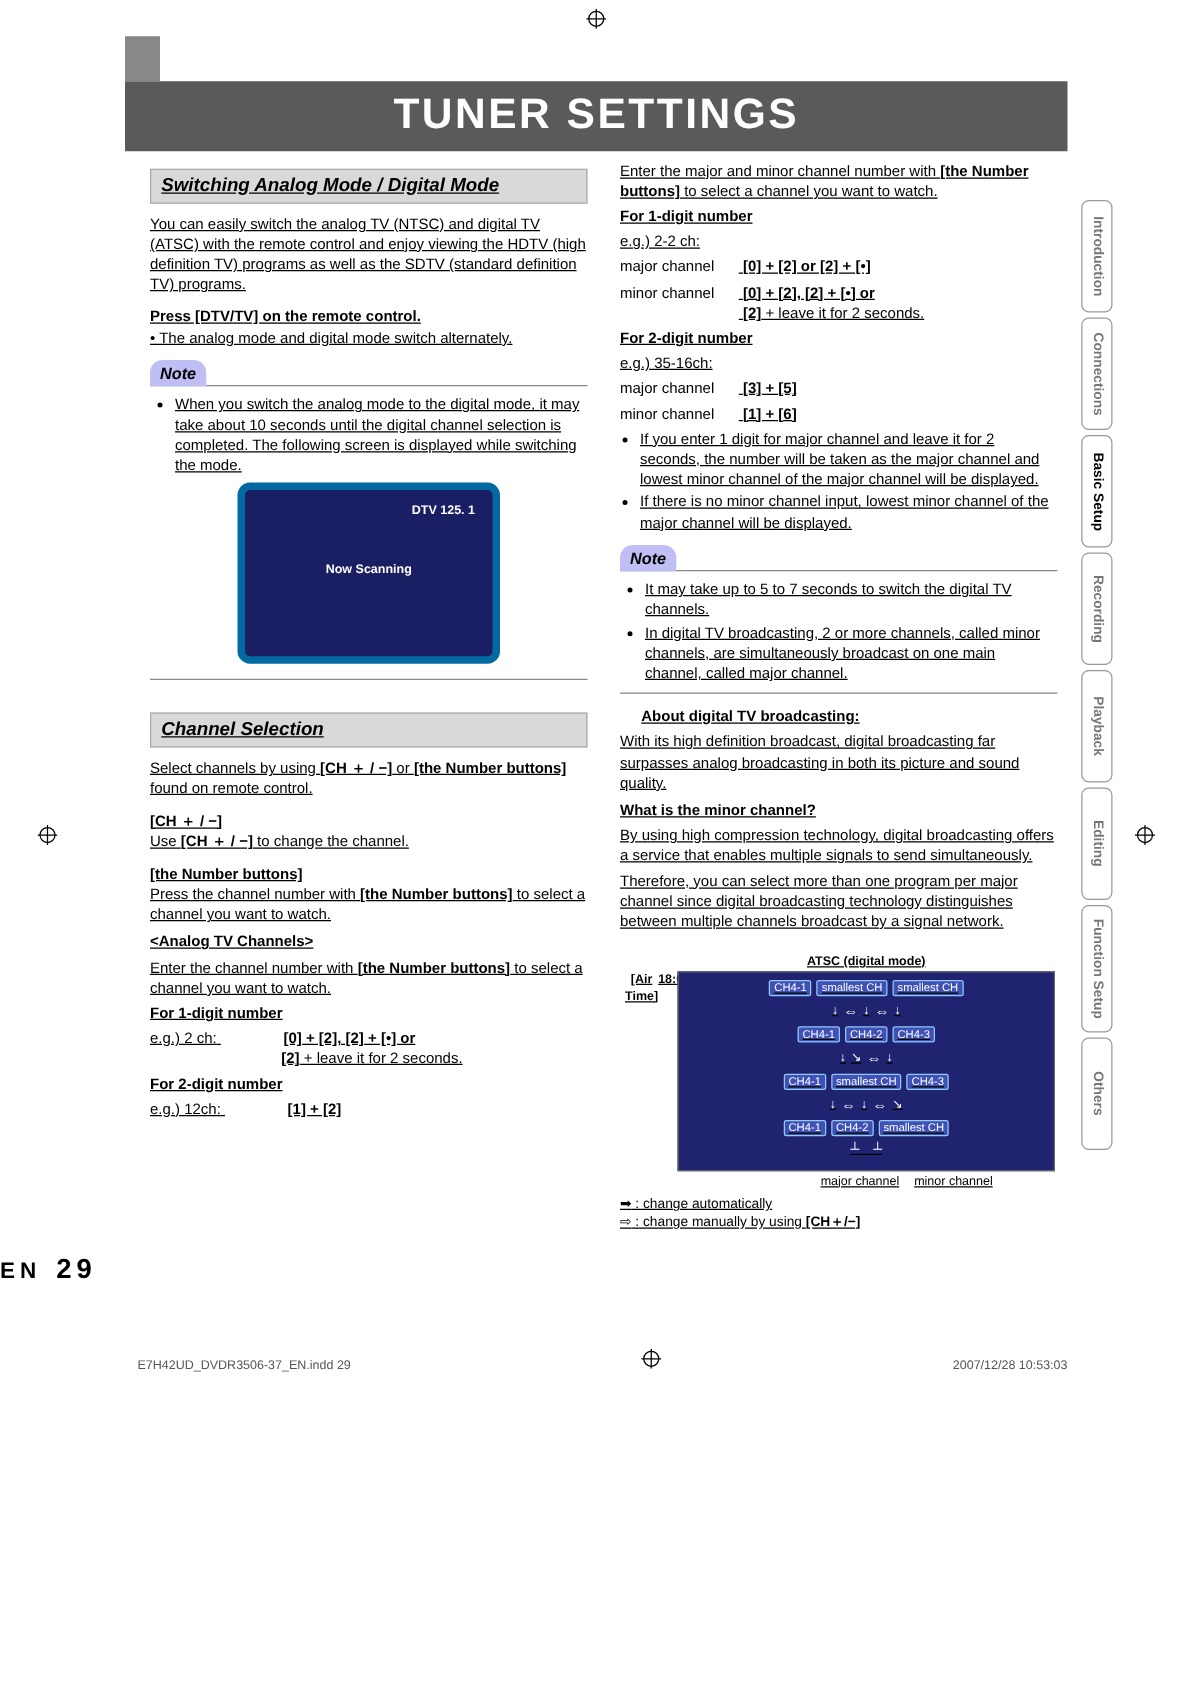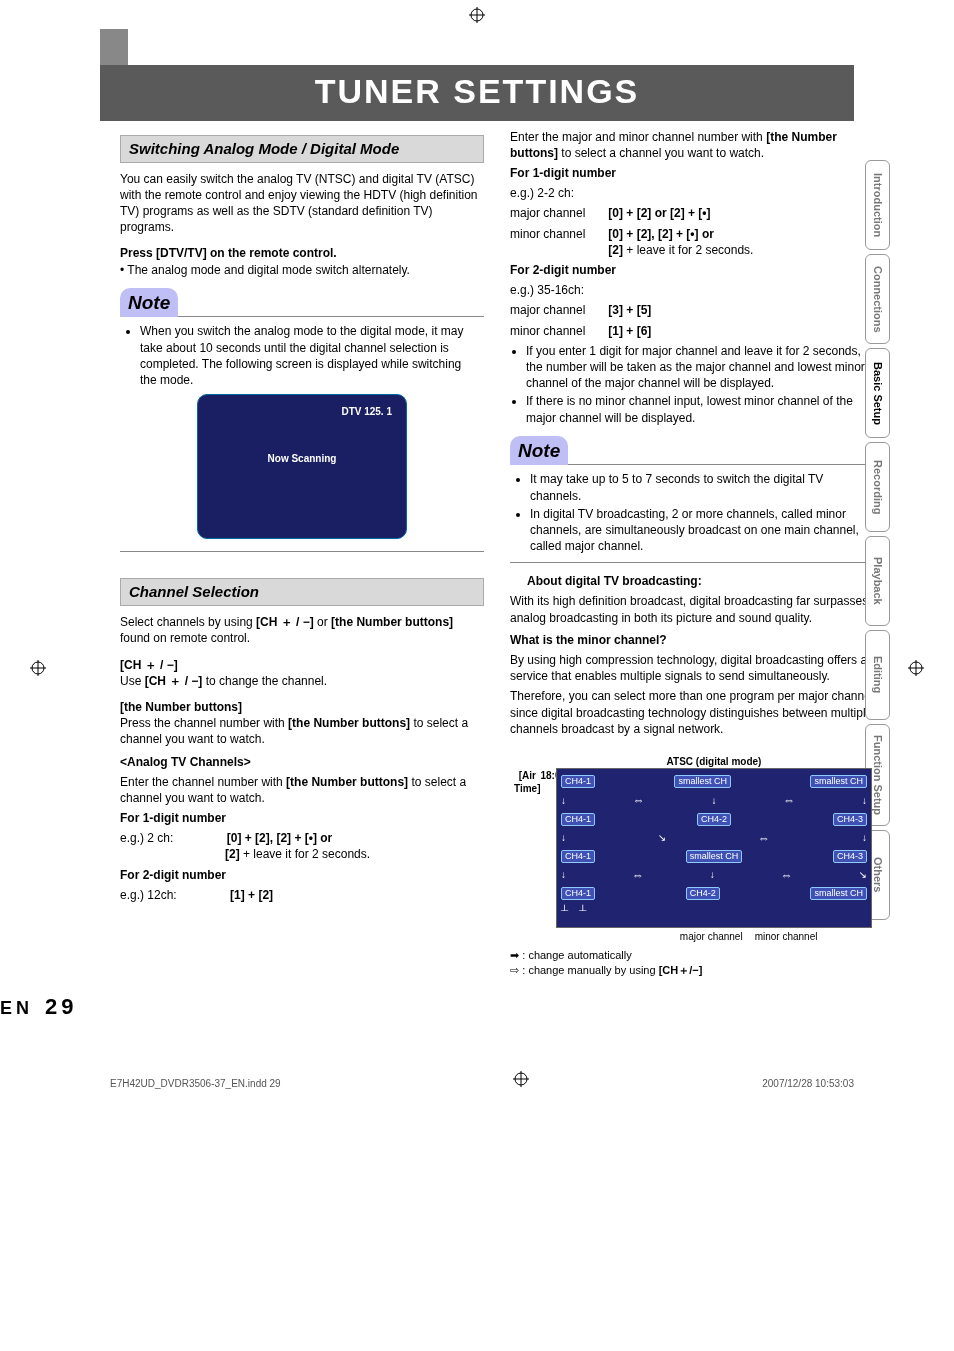--- a/index.html
+++ b/index.html
@@ -32,51 +32,52 @@
     font-weight: 700;
     font-style: italic;
     font-size: 15px;
     padding: 4px 8px;
     margin: 10px 0 8px;
     line-height:1.2;
   }
   .columns {
     display: flex;
     gap: 26px;
-    padding: 4px 80px 10px 120px;
+    padding: 4px 108px 10px 120px;
+    text-decoration: underline;
   }
   .col { flex: 1; }
   p { margin: 4px 0; }
   .note-head {
     background: #bfbff5;
     font-style: italic;
     font-weight: 700;
     padding: 2px 8px;
     border-top-left-radius: 10px;
     border-top-right-radius: 10px;
     display:inline-block;
-    font-size:19px;
+    font-size:13px;
   }
   .note-box {
     border-top: 1px solid #888;
     border-bottom: 1px solid #888;
     padding: 4px 4px 6px 4px;
     margin-top:-1px;
   }
   .note-box ul, .body-text ul { list-style: disc; padding-left: 16px; }
   .note-box li, .body-text li { margin: 2px 0; }
   .b { font-weight: 700; }
   .tv-screen {
     width: 210px;
     height: 145px;
     background: #1a1e62;
     color: #fff;
     margin: 6px auto;
     border-radius: 10px;
-    border: 1px solid #0369a1;
+    border: 6px solid #0369a1;
     position: relative;
     text-align: center;
     font-size: 10px;
   }
   .tv-screen .chlabel {
     position: absolute; top: 10px; right: 14px;
     font-weight: 700;
   }
   .tv-screen .scan {
     position: absolute; top: 57px; left: 0; right: 0; text-align: center;
@@ -132,21 +133,21 @@
     border: 1px solid #90caf9;
     color: #fff;
     font-size: 9px;
     padding: 1px 3px;
     border-radius: 2px;
     display: inline-block;
     text-align:center;
     line-height:1.0;
   }
   .arrow-lr::after { content: "⇔"; color:#fff; display:inline-block; font-size:12px; }
-  .diag-row { display:flex; justify-content:space-between; gap:4px; align-items:center; padding:2px 2px;}
+  .diag-row { display:flex; justify-content:center; gap:4px; align-items:center; padding:2px 2px;}
   .timecol-head { font-weight:700; text-align:center; padding-bottom:2px;}
   .caption-row { display:flex; justify-content:space-between; font-size:10px; padding:2px 6px 0 6px;}
   .legend { font-size:11px; padding:4px 0;}
   .footer {
     display:flex; justify-content:space-between; align-items:flex-end;
     padding: 50px 100px 10px 110px;
     font-size:10px; color:#555;
   }
   .pagenum { font-size:22px; letter-spacing:4px; }
   .pagenum .en { font-weight:700; font-size:18px; margin-right:12px; color:#000;}

